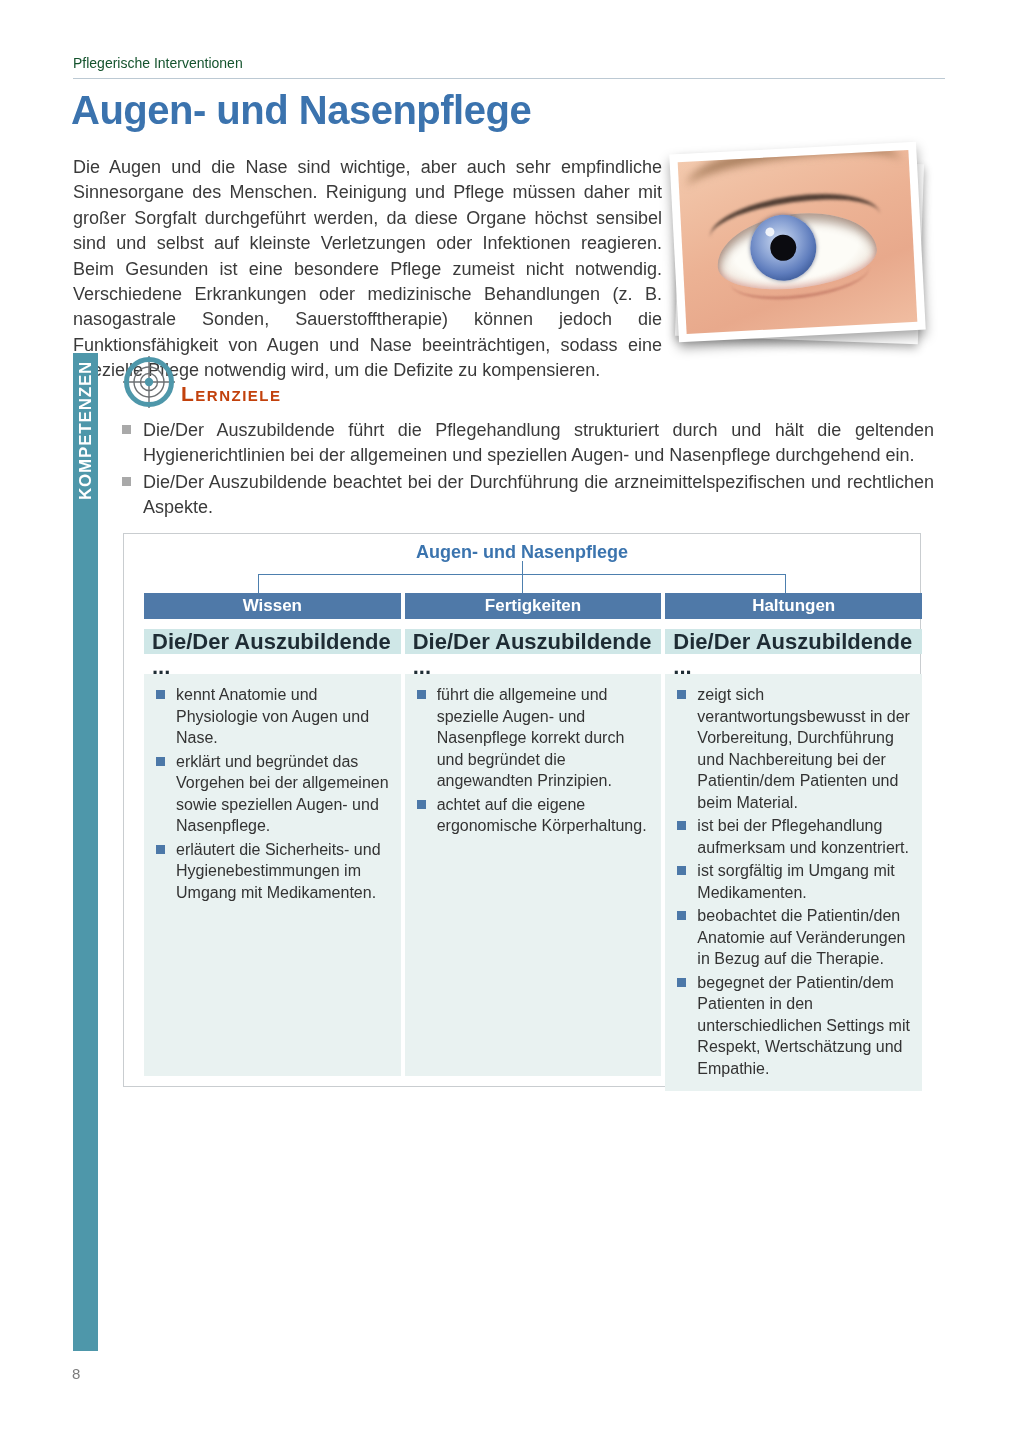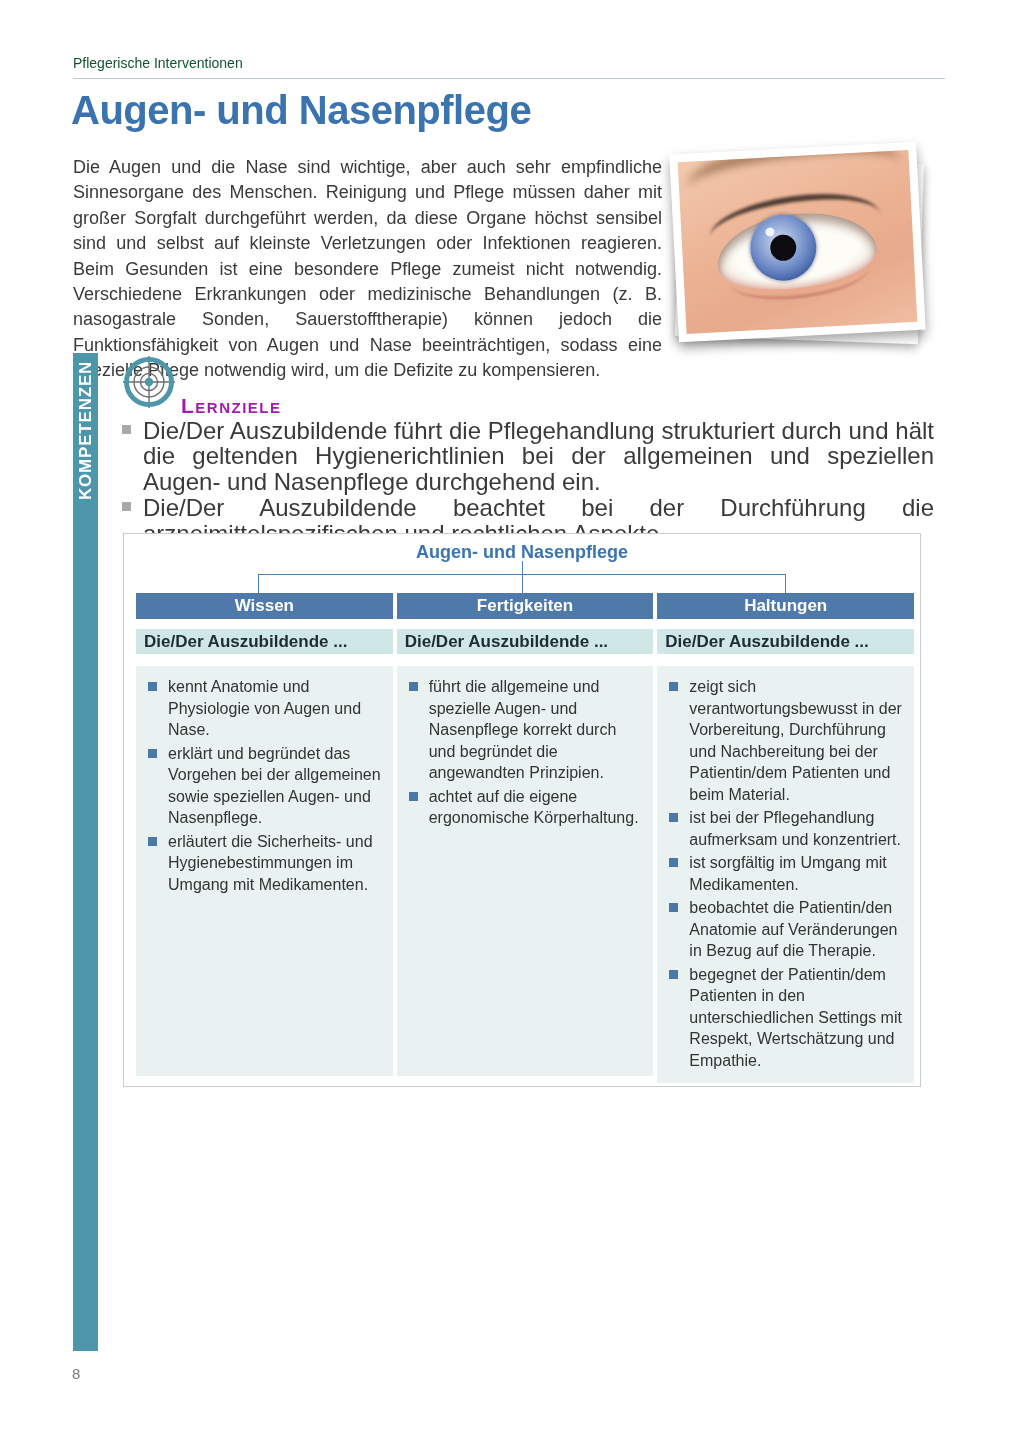--- a/index.html
+++ b/index.html
@@ -39,37 +39,37 @@
   .lowerline { position:absolute; left:46px; top:96px; width:140px; height:46px; border-radius:50%;
     border-bottom:3px solid rgba(170,90,75,0.5); filter:blur(1px); transform:rotate(-4deg); }
 
   
   .kband { position:absolute; left:73px; top:353px; width:25px; height:998px; background:#4e97aa; }
   .kband-label { position:absolute; left:3px; top:147px; transform:rotate(-90deg); transform-origin:0 0;
     white-space:nowrap; color:#ffffff; font-weight:bold; font-size:17px; letter-spacing:0.8px; }
 
   
   .lz-icon { position:absolute; left:122px; top:355px; width:54px; height:54px; }
-  .lz-head { position:absolute; left:181px; top:394px; font-size:21px; font-weight:bold; color:#a21caf;
+  .lz-head { position:absolute; left:181px; top:382px; font-size:21px; font-weight:bold; color:#c2410c;
     font-variant:small-caps; letter-spacing:1.5px; }
   .lz-list { position:absolute; left:122px; top:418px; width:812px; list-style:none; }
-  .lz-list li { position:relative; padding-left:21px; font-size:24px; line-height:25.4px; text-align:justify; color:#3a3a3a; margin-bottom:1px; }
+  .lz-list li { position:relative; padding-left:21px; font-size:18px; line-height:25.4px; text-align:justify; color:#3a3a3a; margin-bottom:1px; }
   .lz-list li::before { content:""; position:absolute; left:0; top:7px; width:9px; height:9px; background:#a9a9a9; }
 
   
   .diagram { position:absolute; left:123px; top:533px; width:798px; height:554px; border:1px solid #c9cdd0; background:#ffffff; }
   .diagram-title { position:absolute; top:8px; left:0; width:100%; text-align:center; font-size:18px; font-weight:bold; color:#3b74ae; }
   .conn-u { position:absolute; left:134px; top:40px; width:528px; height:19px;
     border-top:1px solid #4d7fae; border-left:1px solid #4d7fae; border-right:1px solid #4d7fae; }
   .conn-title-stub { position:absolute; left:398px; top:27px; width:0; height:13px; border-left:1px solid #4d7fae; }
   .conn-mid-stub { position:absolute; left:398px; top:40px; width:0; height:19px; border-left:1px solid #4d7fae; }
-  .cols { position:absolute; left:12px; top:59px; width:778px; height:483px; display:flex; gap:4px; }
+  .cols { position:absolute; left:20px; top:59px; width:778px; height:483px; display:flex; gap:4px; }
   .col { flex:1; display:flex; flex-direction:column; }
   .col-header { height:26px; line-height:26px; background:#4f79a8; color:#ffffff; font-weight:bold; font-size:17px; text-align:center; margin-bottom:10px; }
-  .col-sub { height:25px; line-height:25px; background:#cfe7e7; color:#1e2c34; font-weight:bold; font-size:17px; padding-left:8px; margin-bottom:12px; }
+  .col-sub { height:25px; line-height:25px; background:#cfe7e7; color:#1e2c34; font-weight:bold; font-size:22px; padding-left:8px; margin-bottom:20px; }
   .col-body { flex:1; background:#e9f2f1; padding:10px 8px 10px 10px; }
   .col-body ul { list-style:none; }
   .col-body li { position:relative; padding-left:22px; font-size:16px; line-height:21.5px; color:#333333; margin-bottom:2px; }
   .col-body li::before { content:""; position:absolute; left:2px; top:6px; width:9px; height:9px; background:#4c78a8; }
 
   .pagenum { position:absolute; left:72px; top:1365px; font-size:15px; color:#7b7b7b; }
 </style>
 </head>
 <body>
 

